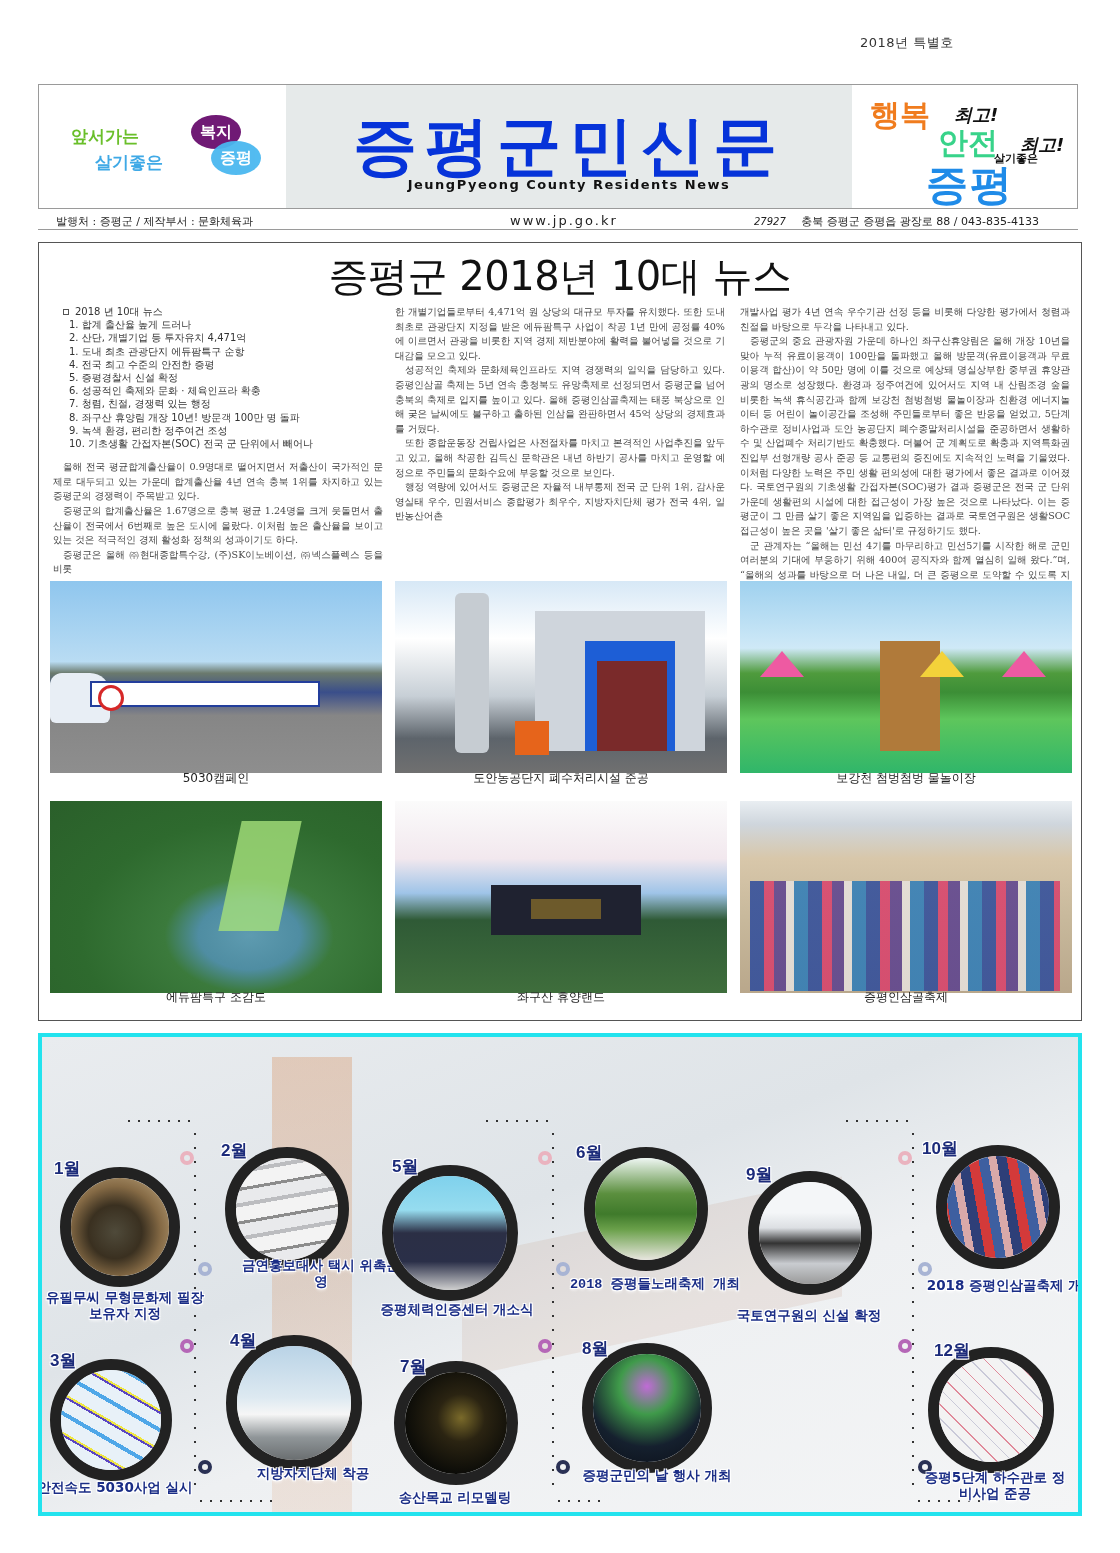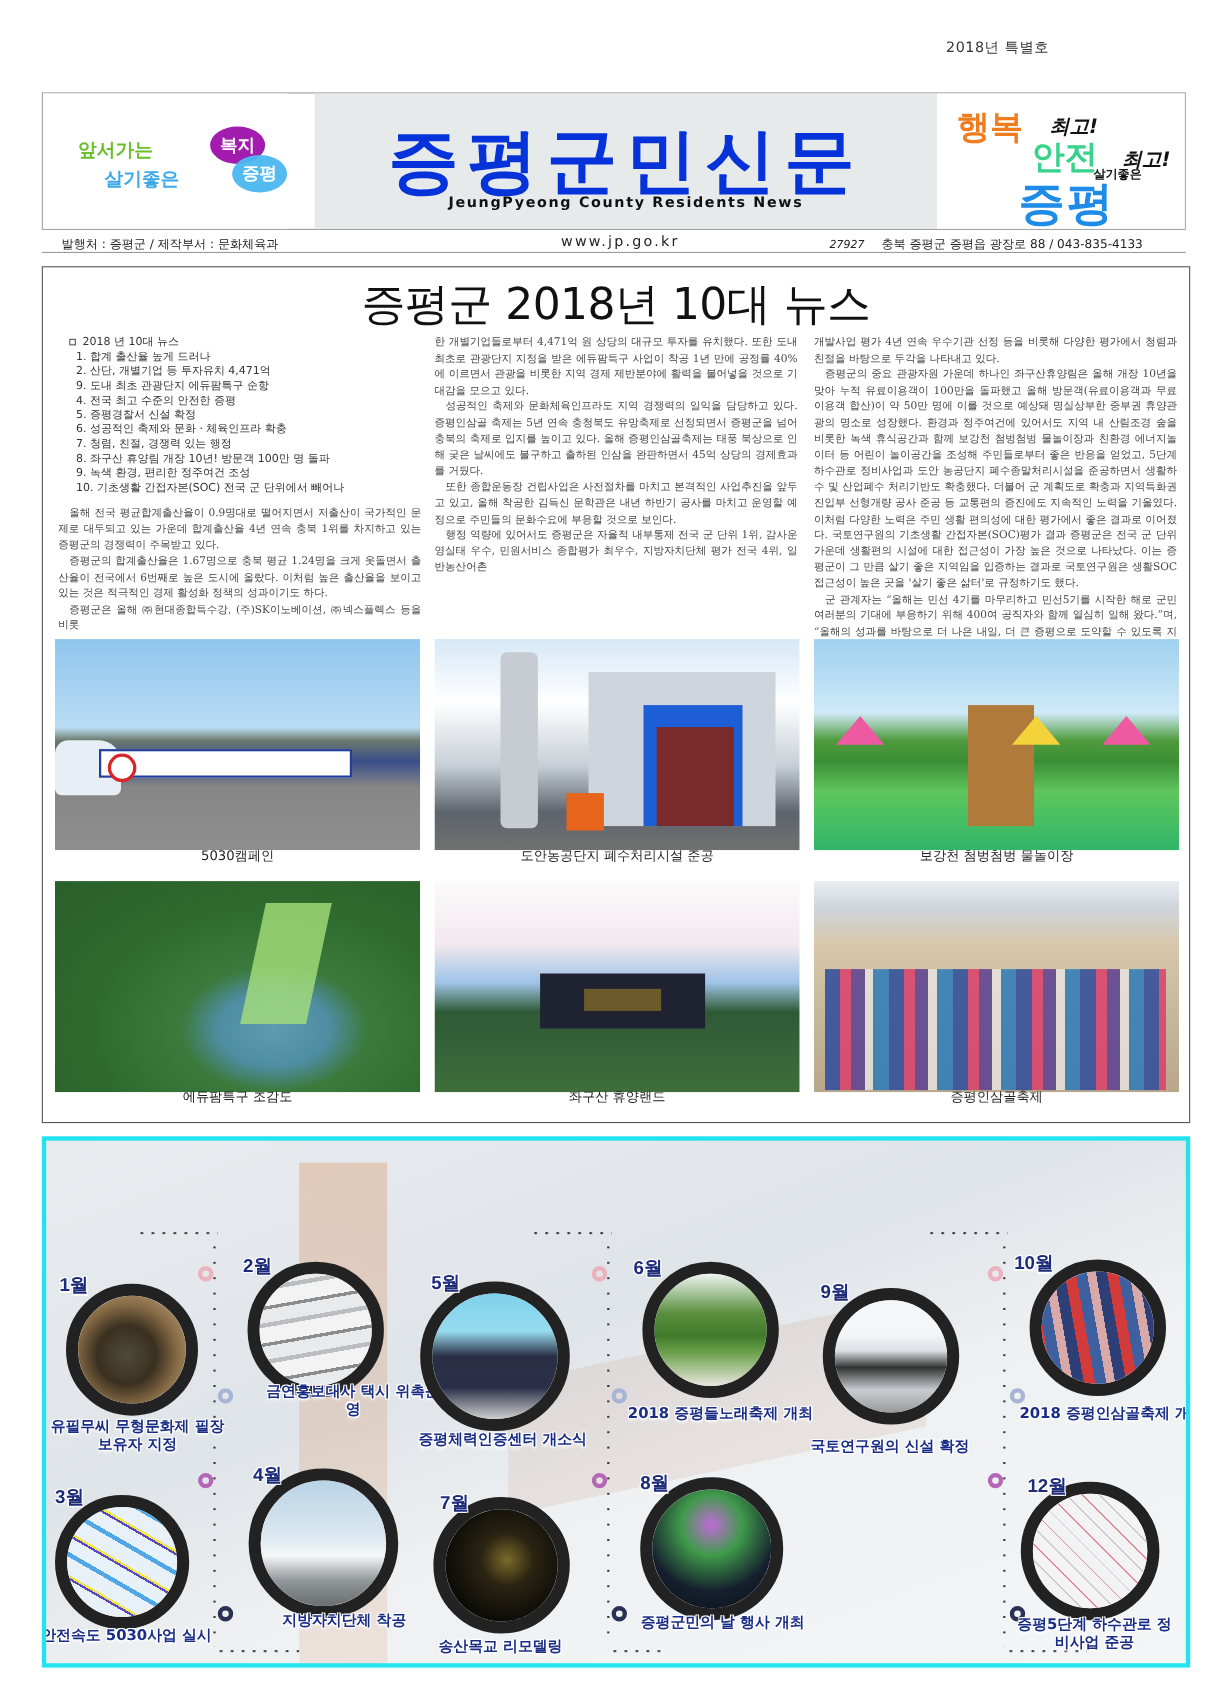--- a/index.html
+++ b/index.html
@@ -8,21 +8,21 @@
 
   
   .edition { position: absolute; top: 34px; left: 860px; font-size: 13px; color: #333; letter-spacing: 0.5px; }
   .masthead { position: absolute; top: 84px; left: 38px; width: 1040px; height: 125px; border: 1.5px solid #9a9a9a; display: flex; }
   .mh-left { width: 222px; height: 100%; background: #fff; position: relative; }
   .mh-center { flex: 1; height: 100%; background: #e6eaea; position: relative; margin-left: 25px; }
   .mh-right { width: 225px; height: 100%; background: #fff; position: relative; }
 
   .slogan-line1 { position: absolute; left: 32px; top: 40px; font-size: 17px; font-weight: bold; color: #6abf2a; }
   .slogan-line2 { position: absolute; left: 56px; top: 66px; font-size: 17px; font-weight: bold; color: #3fa9e6; }
-  .bubble-green { position: absolute; left: 152px; top: 30px; width: 50px; height: 34px; border-radius: 50%; background: #a21caf; color: #fff; font-size: 16px; font-weight: bold; text-align: center; line-height: 34px; }
+  .bubble-green { position: absolute; left: 152px; top: 30px; width: 50px; height: 34px; border-radius: 50%; background: #701a75; color: #fff; font-size: 16px; font-weight: bold; text-align: center; line-height: 34px; }
   .bubble-blue { position: absolute; left: 172px; top: 56px; width: 50px; height: 34px; border-radius: 50%; background: #4ab8f0; color: #fff; font-size: 16px; font-weight: bold; text-align: center; line-height: 34px; opacity: 0.95; }
 
   .paper-title { position: absolute; left: 0; right: 0; top: 18px; text-align: center; font-size: 64px; font-weight: bold; color: #0633d9; letter-spacing: 8px; font-family: "DejaVu Sans", sans-serif; }
   .paper-subtitle { position: absolute; left: 0; right: 0; top: 92px; text-align: center; font-size: 13px; font-weight: bold; color: #111; letter-spacing: 1.5px; }
 
   .rs-happy { position: absolute; left: 18px; top: 10px; font-size: 30px; font-weight: bold; color: #f07c1e; }
   .rs-best1 { position: absolute; left: 102px; top: 18px; font-size: 18px; font-weight: bold; color: #111; font-style: italic; }
   .rs-safe { position: absolute; left: 86px; top: 38px; font-size: 30px; font-weight: bold; color: #38d38a; }
   .rs-best2 { position: absolute; left: 168px; top: 48px; font-size: 18px; font-weight: bold; color: #111; font-style: italic; }
   .rs-good { position: absolute; left: 142px; top: 66px; font-size: 11px; font-weight: bold; color: #111; }
@@ -157,21 +157,21 @@
 
 <div class="news-box">
   <div class="headline">증평군 2018년 10대 뉴스</div>
 
   <div class="col col-1">
     <div class="top10">
       <div class="top10-title"><span class="box"></span><span>2018 년 10대 뉴스</span></div>
       <ol>
         <li>1. 합계 출산율 높게 드러나</li>
         <li>2. 산단, 개별기업 등 투자유치 4,471억</li>
-        <li>9. 도내 최초 관광단지 에듀팜특구 순항</li>
+        <li>1. 도내 최초 관광단지 에듀팜특구 순항</li>
         <li>4. 전국 최고 수준의 안전한 증평</li>
         <li>5. 증평경찰서 신설 확정</li>
         <li>6. 성공적인 축제와 문화 · 체육인프라 확충</li>
         <li>7. 청렴, 친절, 경쟁력 있는 행정</li>
         <li>8. 좌구산 휴양림 개장 10년! 방문객 100만 명 돌파</li>
         <li>9. 녹색 환경, 편리한 정주여건 조성</li>
         <li>10. 기초생활 간접자본(SOC) 전국 군 단위에서 빼어나</li>
       </ol>
     </div>
     <p>올해 전국 평균합계출산율이 0.9명대로 떨어지면서 저출산이 국가적인 문제로 대두되고 있는 가운데 합계출산율 4년 연속 충북 1위를 차지하고 있는 증평군의 경쟁력이 주목받고 있다.</p>
@@ -308,21 +308,21 @@
       </div>
     <div class="month" style="left:10px; top:-10px;">5월</div>
     <div class="label" style="top:136px; left:-20px; width:190px;">증평체력인증센터 개소식</div>
   </div>
 
   <div class="event" style="left:530px; top:110px; height:160px;">
     <div class="frame slate" style="left:12px; top:0; width:124px; height:124px;">
         <div class="ph ph-song"></div>
       </div>
     <div class="month" style="left:4px; top:-6px;">6월</div>
-    <div class="label" style="top:130px; left:-12px; width:190px;">2018 증평들노래축제 개최</div>
+    <div class="label" style="top:130px; left:-12px; width:190px;font-family:Liberation Mono, monospace;">2018 증평들노래축제 개최</div>
   </div>
 
   <div class="event" style="left:352px; top:324px; height:150px;">
     <div class="frame purple" style="left:0; top:0; width:124px; height:124px;">
         <div class="ph ph-bridge"></div>
       </div>
     <div class="month" style="left:6px; top:-6px;">7월</div>
     <div class="label" style="top:128px; left:-24px;">송산목교 리모델링</div>
   </div>
 

